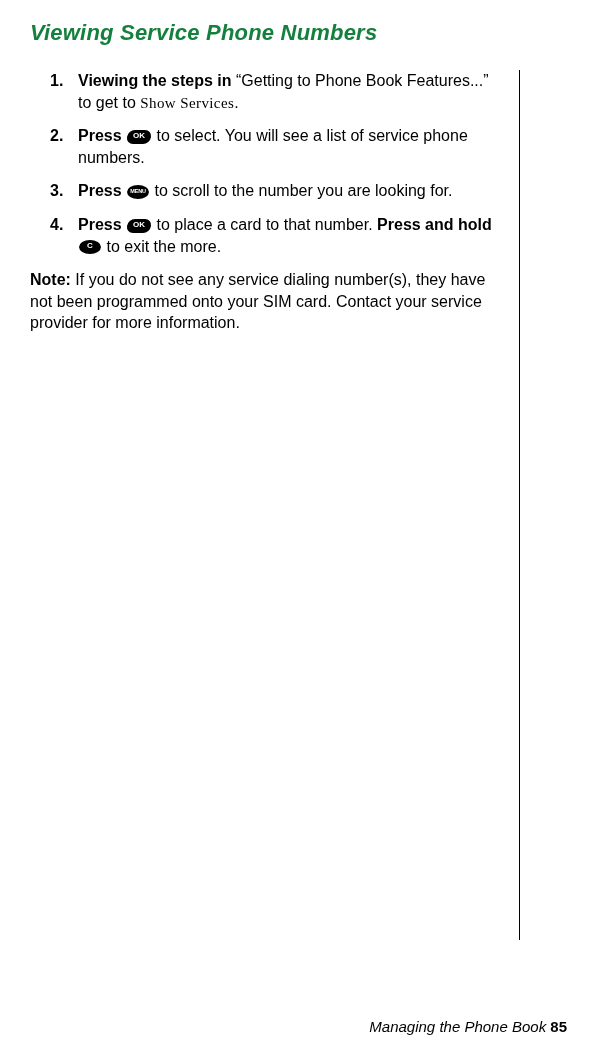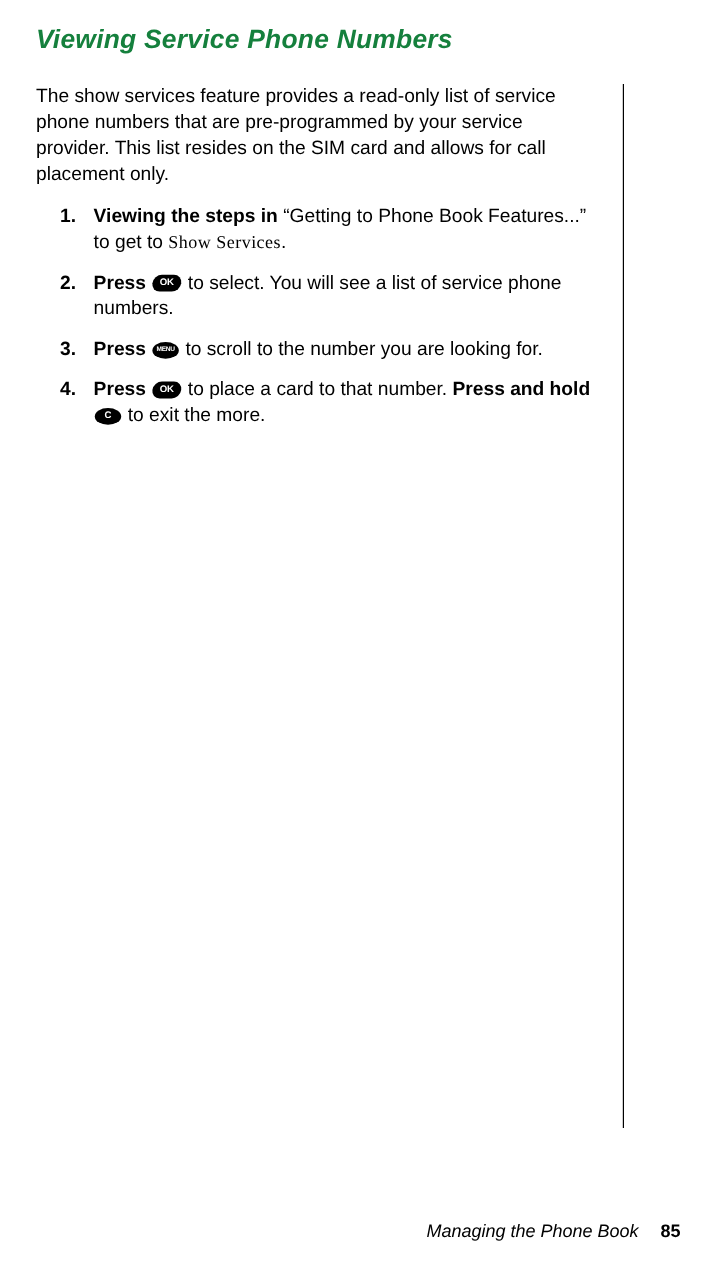--- a/index.html
+++ b/index.html
@@ -72,21 +72,20 @@
     }
     .footer {
       position: absolute;
       bottom: 25px;
       right: 30px;
       font-size: 15px;
       font-style: italic;
     }
     .footer .pg {
       font-weight: bold;
-      margin-left: 14px;
       font-style: normal;
     }
     .btn-ok {
       display: inline-block;
       width: 24px;
       height: 14px;
       position: relative;
       vertical-align: middle;
       margin: 0 1px;
     }
@@ -163,21 +162,20 @@
       font-family: Arial, sans-serif;
     }
   </style>
 </head>
 <body>
 
 <h1 class="page-title">Viewing Service Phone Numbers</h1>
 
 <div class="content-area">
 
-  <p class="intro-para">The show services feature provides a read-only list of service phone numbers that are pre-programmed by your service provider. This list resides on the SIM card and allows for call placement only.</p>
 
   <div class="steps">
 
     <div class="step">
       <span class="step-num">1.</span>
       <span class="bold">Viewing the steps in </span><span>“Getting to Phone Book Features...” to get to </span><span class="lcd">Show Services</span><span>.</span>
     </div>
 
     <div class="step">
       <span class="step-num">2.</span>
@@ -190,19 +188,22 @@
     </div>
 
     <div class="step">
       <span class="step-num">4.</span>
       <span class="bold">Press </span><span class="btn-ok"></span><span> to place a card to that number.</span>
       <span class="bold">Press and hold </span><span class="btn-c"></span><span> to exit the more.</span>
     </div>
 
   </div>
 
+  <p class="note-para">
+    <span class="bold">Note:</span><span> If you do not see any service dialing number(s), they have not been programmed onto your SIM card. Contact your service provider for more information.</span>
+  </p>
 
 </div>
 
 <div class="footer">
   <span>Managing the Phone Book</span>
   <span class="pg">85</span>
 </div>
 
 </body></html>

